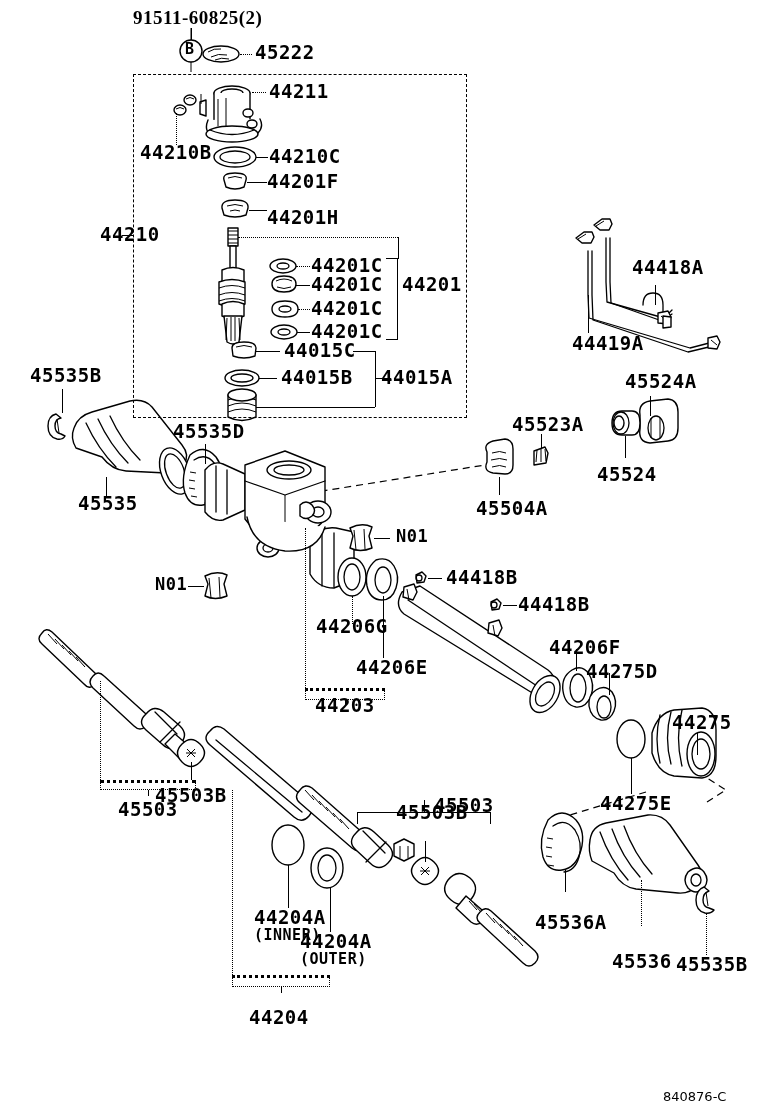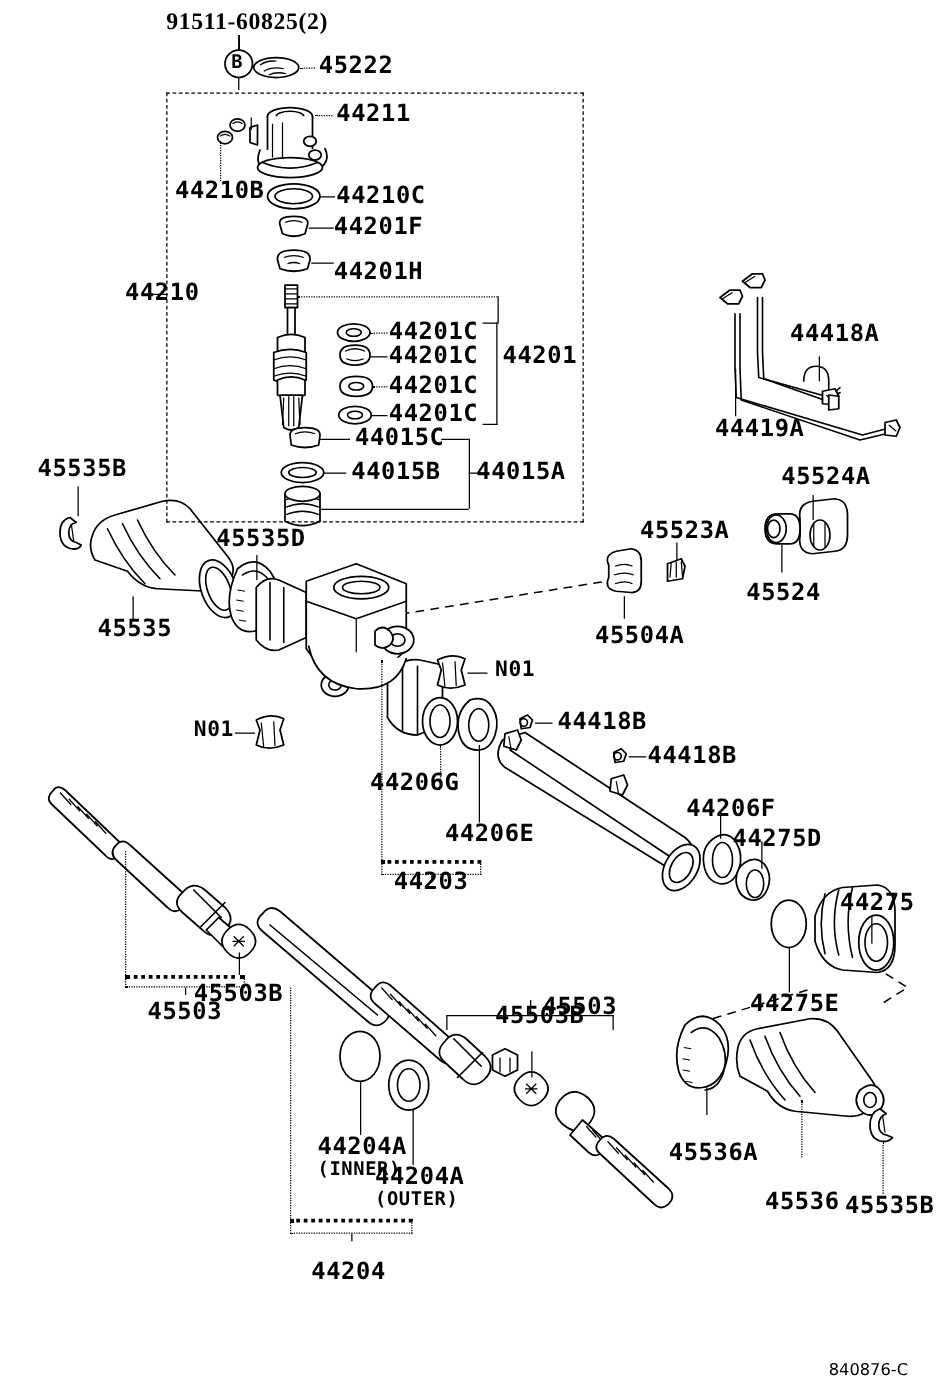--- a/index.html
+++ b/index.html
@@ -542,21 +542,21 @@
 
   <div class="lbl" style="left:30px;  top:366px;">45535B</div>
   <div class="lbl" style="left:78px;  top:494px;">45535</div>
   <div class="lbl" style="left:173px; top:422px;text-align:right;">45535D</div>
 
   <div class="lbl sm" style="left:155px; top:576px;">N01</div>
   <div class="lbl sm" style="left:396px; top:528px;">N01</div>
   <div class="lbl" style="left:446px; top:568px;">44418B</div>
   <div class="lbl" style="left:518px; top:595px;">44418B</div>
 
-  <div class="lbl" style="left:296px; top:617px;">44206G</div>
+  <div class="lbl" style="left:316px; top:617px;">44206G</div>
   <div class="lbl" style="left:356px; top:658px;">44206E</div>
   <div class="lbl" style="left:315px; top:696px;">44203</div>
 
   <div class="lbl" style="left:549px; top:638px;">44206F</div>
   <div class="lbl" style="left:586px; top:662px;">44275D</div>
   <div class="lbl" style="left:672px; top:713px;">44275</div>
   <div class="lbl" style="left:600px; top:794px;">44275E</div>
 
   <div class="lbl" style="left:155px; top:786px;">45503B</div>
   <div class="lbl" style="left:118px; top:800px;">45503</div>

